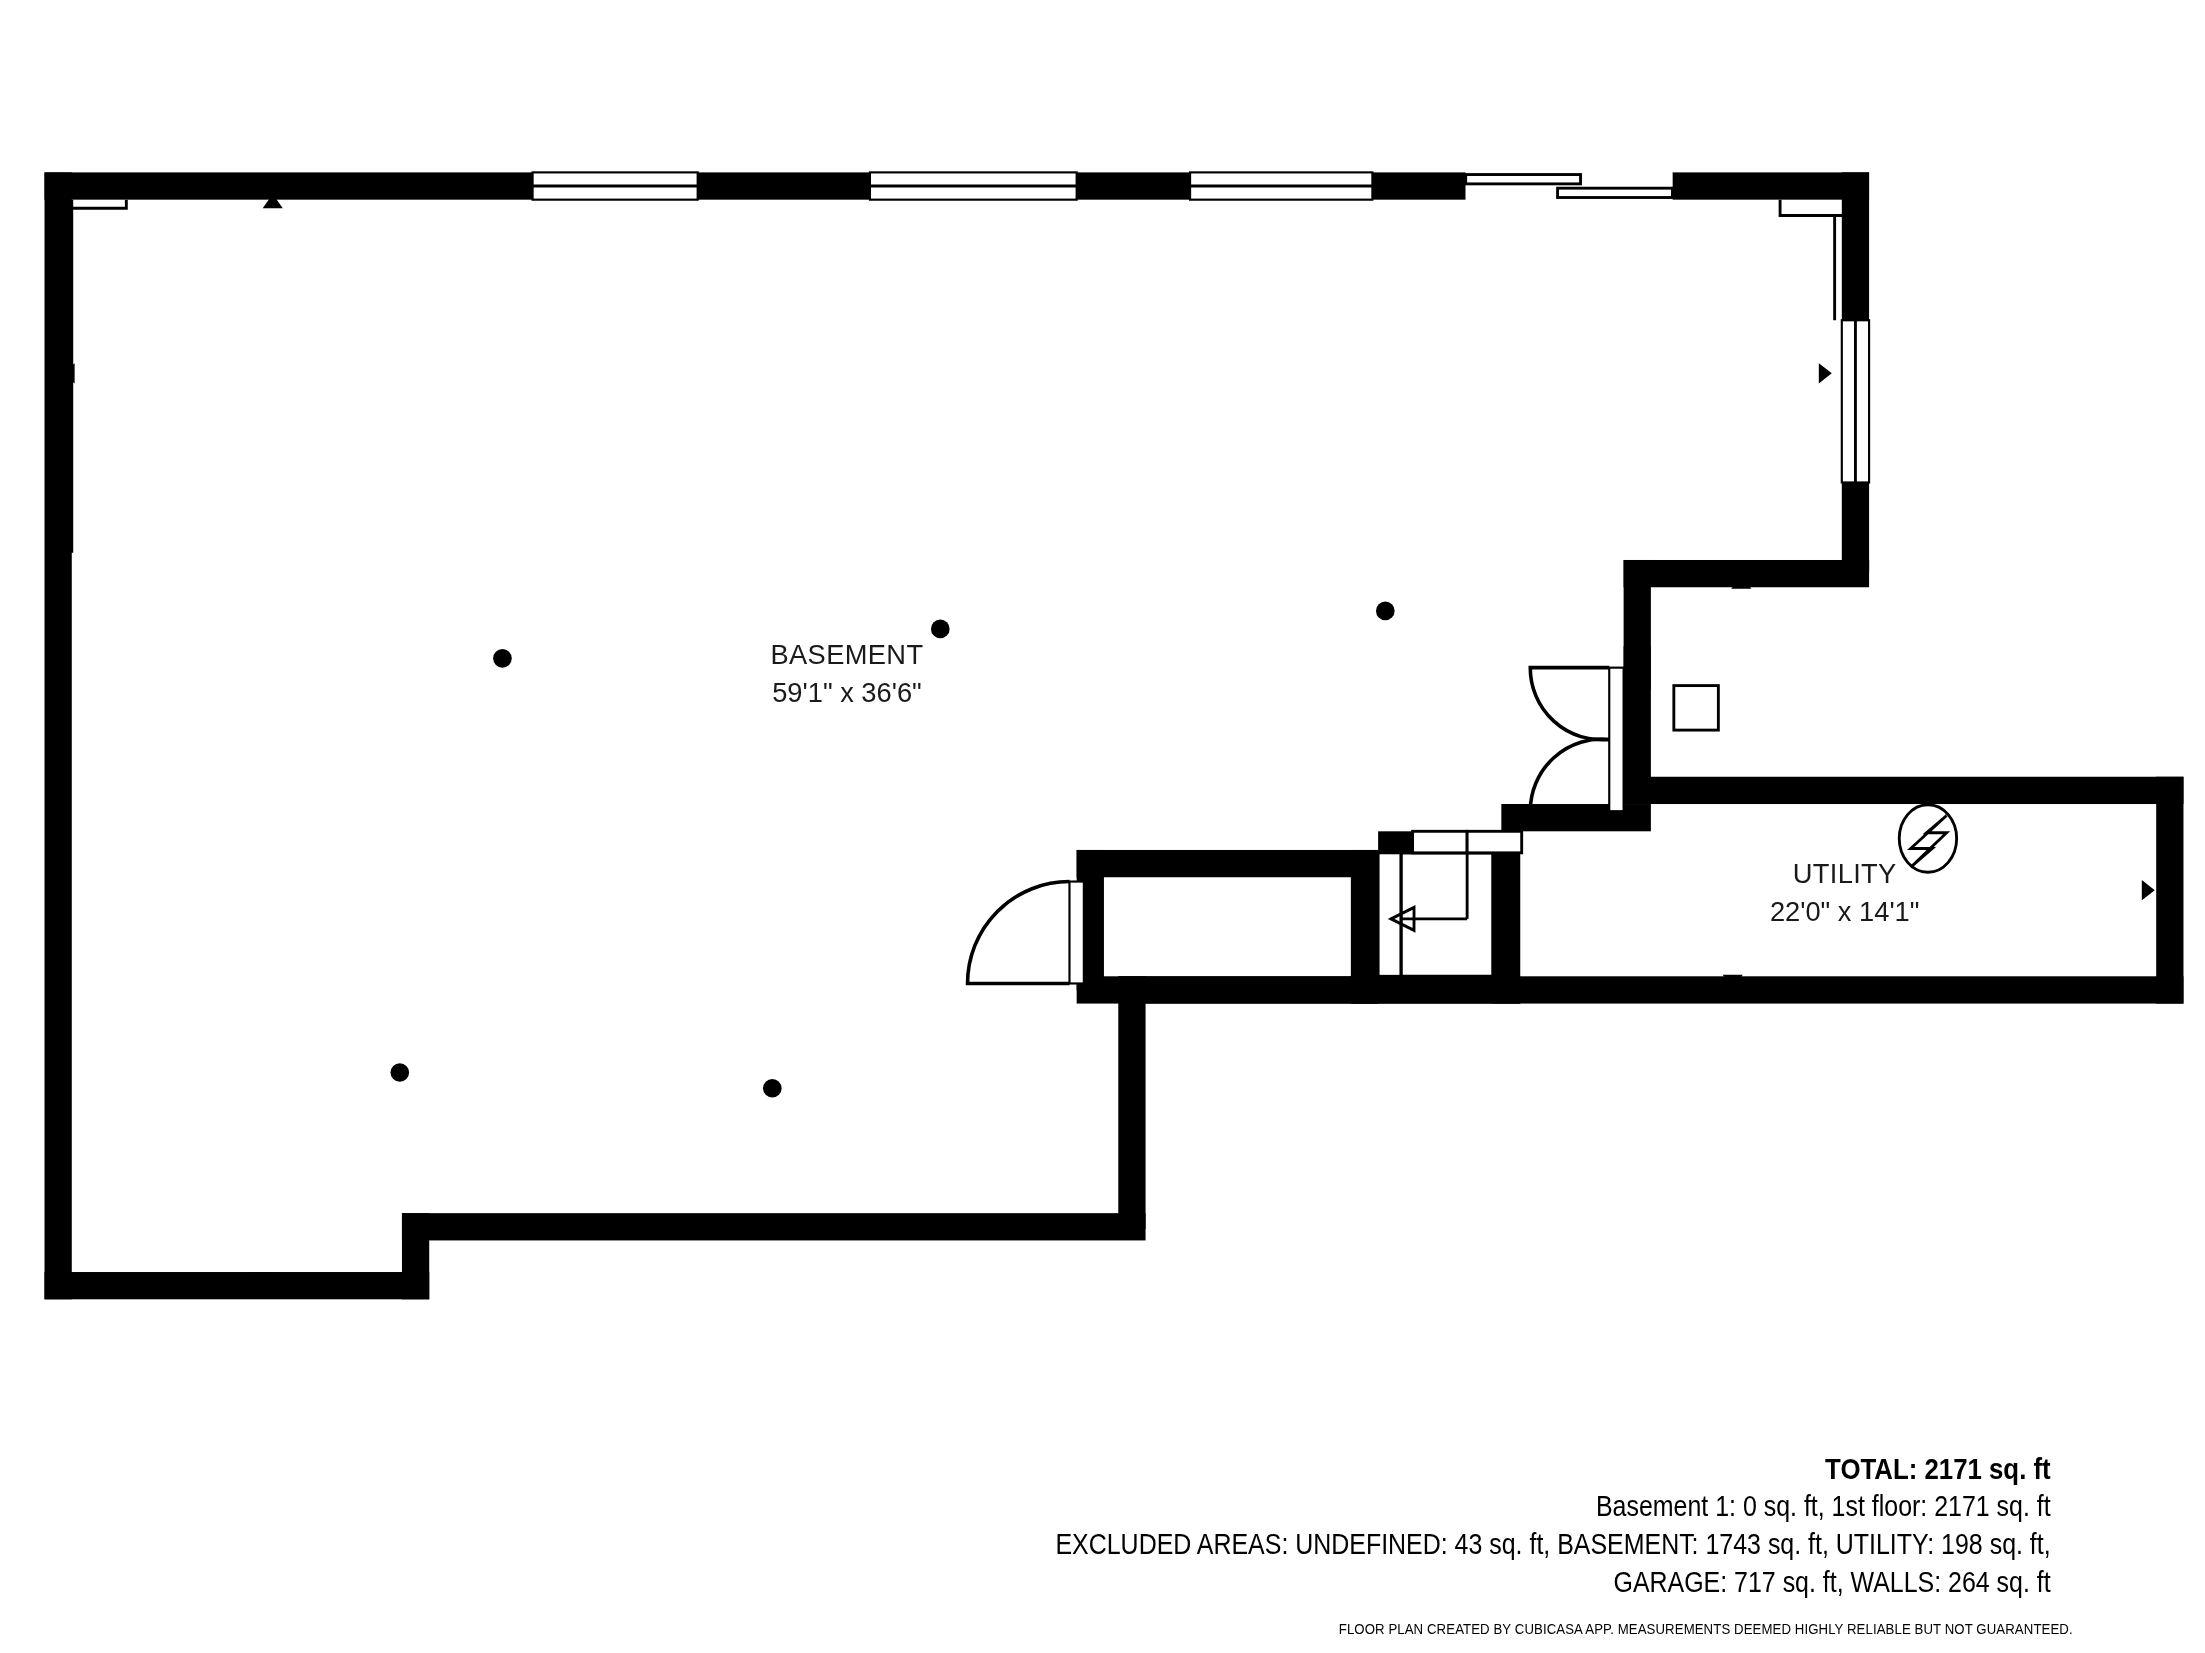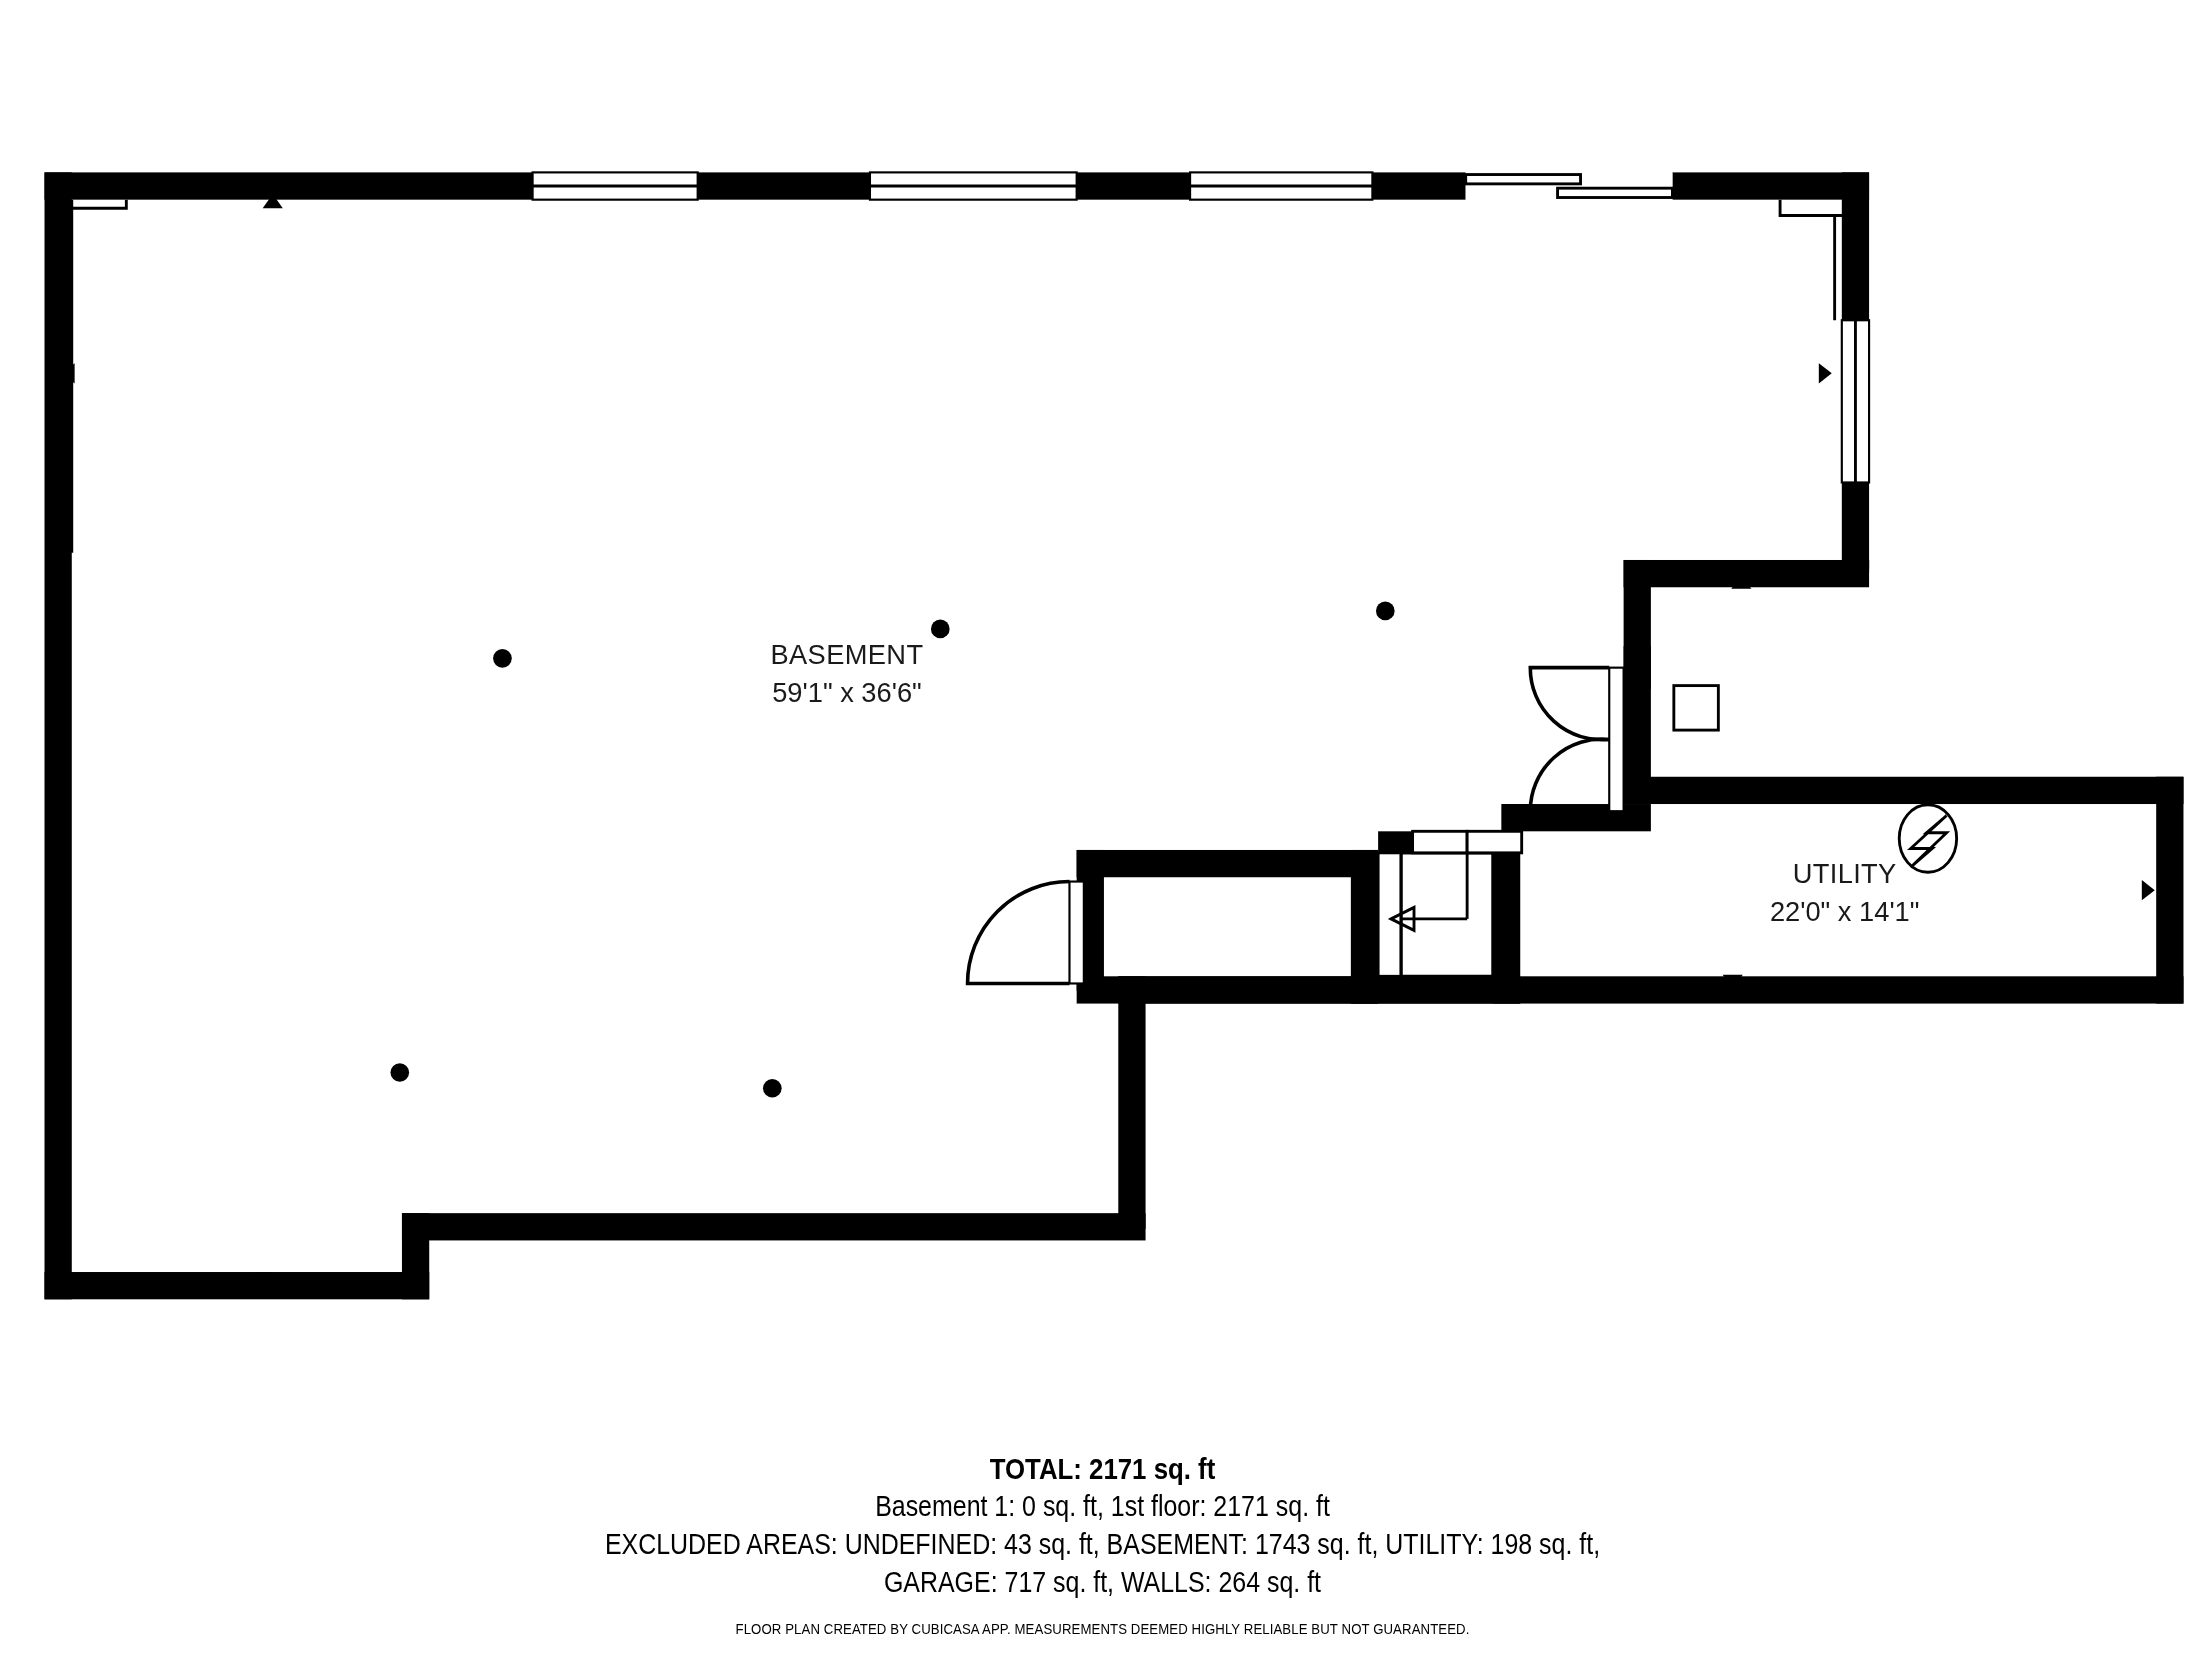--- a/index.html
+++ b/index.html
@@ -44,21 +44,21 @@
     font-family: "Liberation Sans", sans-serif;
     font-size: 38px;
     fill: #1a1a1a;
     text-anchor: middle;
   }
   #footer {
     position: absolute;
     left: 0;
     right: 0;
     top: 1450px;
-    text-align: center;
+    text-align: right;
     font-family: "Liberation Sans Narrow", "Liberation Sans", sans-serif;
   }
   .ft-total {
     font-size: 30px;
     font-weight: bold;
     letter-spacing: 0px;
     line-height: 1.28;
     color: #000000;
     transform: scaleX(0.86);
   }

